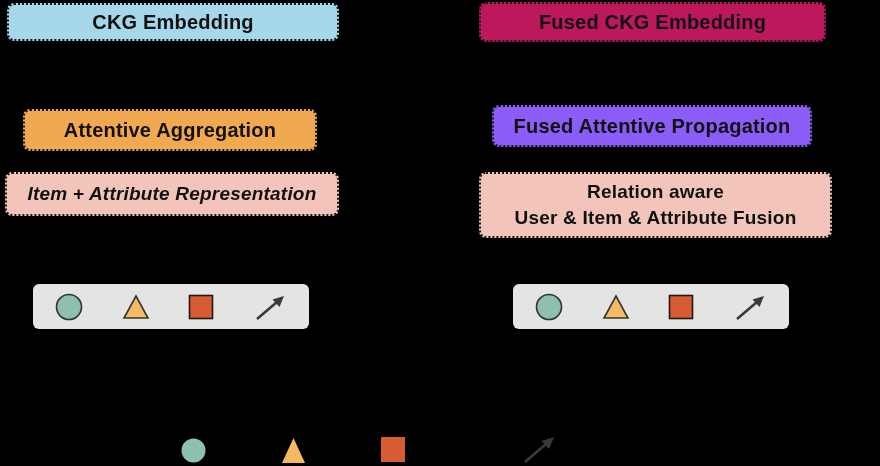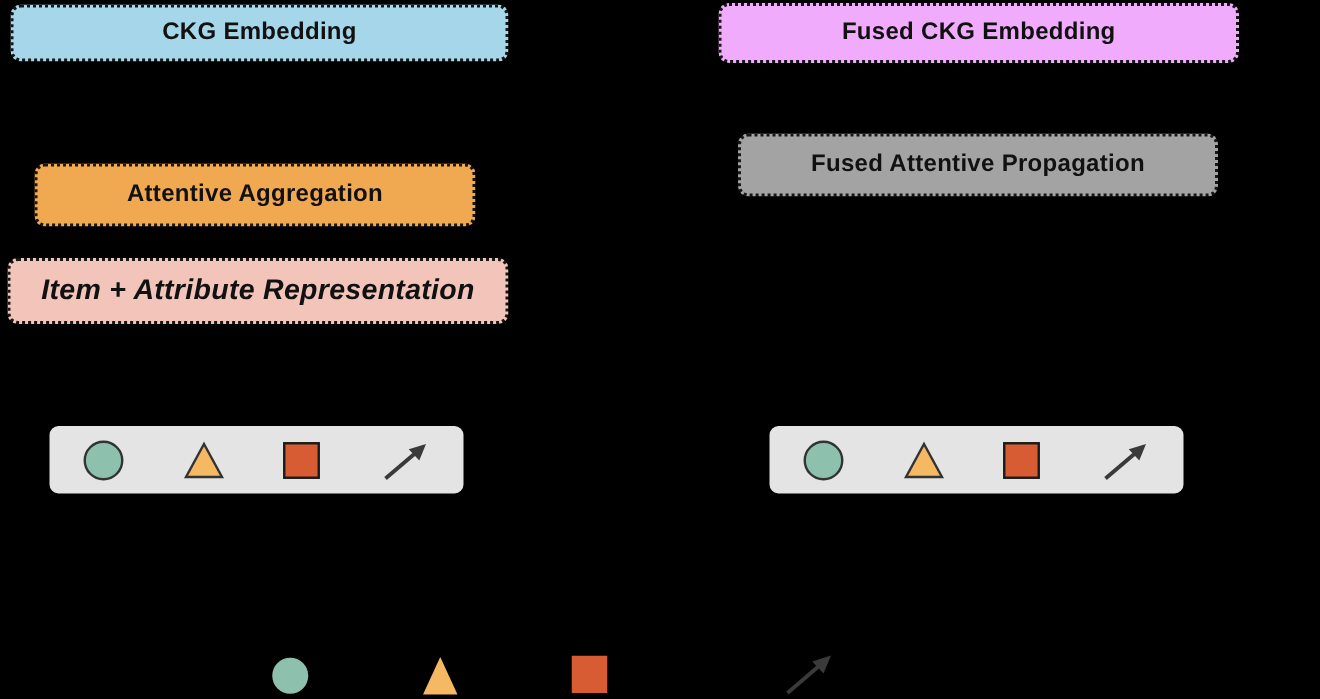--- a/index.html
+++ b/index.html
@@ -17,33 +17,33 @@
   }
   .dbox {
     position: absolute;
     border: 2px dotted #161616;
     border-radius: 7px;
     display: flex;
     flex-direction: column;
     align-items: center;
     justify-content: center;
     color: #111111;
-    font-size: 16px;
+    font-size: 20px;
     font-weight: 600;
     letter-spacing: 0.2px;
     text-align: center;
     white-space: nowrap;
     box-sizing: border-box;
     line-height: 1.35;
   }
   .box-blue   { background: #a5d6e9; left: 7px;   top: 3px;   width: 332px; height: 38px; }
   .box-orange-l { background: #f0a851; left: 23px;  top: 89px;  width: 294px; height: 42px; margin-top: 20px; }
   .box-pink-l { background: #f3c5ba; left: 5px;   top: 172px; width: 334px; height: 44px; font-size: 19px; font-style: italic; }
-  .box-mint   { background: #f0abfc; left: 479px; top: 2px;   width: 347px; height: 40px; }
-  .box-orange-r { background: #a3a3a3; left: 492px; top: 89px;  width: 320px; height: 42px; }
+  .box-mint   { background: #be185d; left: 479px; top: 2px;   width: 347px; height: 40px; }
+  .box-orange-r { background: #8b5cf6; left: 492px; top: 105px;  width: 320px; height: 42px; }
   .box-pink-r { background: #f3c5ba; left: 479px; top: 172px; width: 353px; height: 66px; font-size: 19px; }
 
   .legend-strip {
     position: absolute;
     background: #e4e4e4;
     border-radius: 6px;
     height: 45px;
     width: 276px;
     display: flex;
     align-items: center;
@@ -75,20 +75,24 @@
   </div>
   <div class="dbox box-pink-l">
     <span>Item + Attribute Representation</span>
   </div>
 
   <div class="dbox box-mint">
     <span>Fused CKG Embedding</span>
   </div>
   <div class="dbox box-orange-r">
     <span>Fused Attentive Propagation</span>
+  </div>
+  <div class="dbox box-pink-r">
+    <span>Relation aware</span>
+    <span>User &amp; Item &amp; Attribute Fusion</span>
   </div>
 
   <div class="legend-strip legend-left">
     <svg class="icon" width="28" height="28" viewBox="0 0 28 28">
       <circle cx="14" cy="14" r="12.5" fill="#8ec0ae" stroke="#333333" stroke-width="1.6"></circle>
     </svg>
     <svg class="icon" width="28" height="26" viewBox="0 0 28 26">
       <polygon points="14,2 26,24 2,24" fill="#f5b863" stroke="#333333" stroke-width="1.6"></polygon>
     </svg>
     <svg class="icon" width="26" height="26" viewBox="0 0 26 26">

